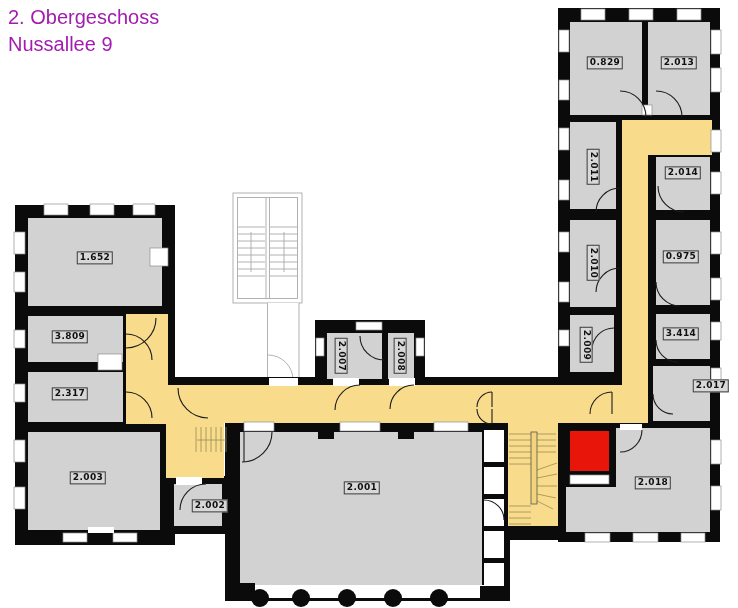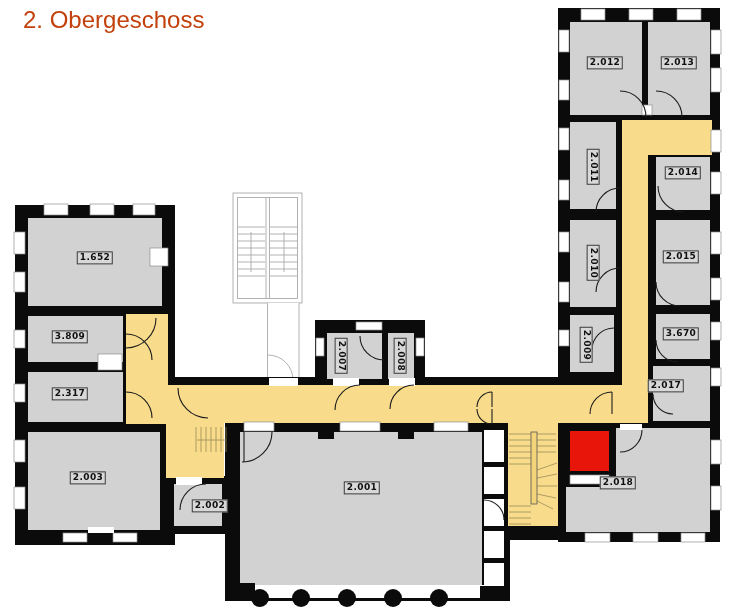--- a/index.html
+++ b/index.html
@@ -7,21 +7,21 @@
     --c-corridor:#f8dc8c;
     --c-highlight:#e8150b;
     --c-wall:#0b0b0b;
     --c-outline:#a9a9a9;
   }
   html,body{margin:0;padding:0;background:#fff;}
   .stage{
     position:relative;width:738px;height:608px;background:#ffffff;overflow:hidden;
     font-family:"Liberation Sans",sans-serif;
   }
-  .title{position:absolute;left:23px;top:4px;color:#c2410c;font-size:24px;line-height:1.35;}
+  .title{position:absolute;left:8px;top:4px;color:#a21caf;font-size:20px;line-height:1.35;}
   .plan-svg{position:absolute;left:0;top:0;}
   .wall{fill:var(--c-wall);}
   .room{fill:var(--c-room);}
   .corr{fill:var(--c-corridor);}
   .hl{fill:var(--c-highlight);}
   .whitebox{fill:#ffffff;}
   .win{fill:#ffffff;stroke:#8f8f8f;stroke-width:0.7;}
   .door{fill:none;stroke:#1c1c1c;stroke-width:1.1;}
   .faint{fill:none;stroke:var(--c-outline);stroke-width:0.9;}
   .tread{stroke:#9b8c55;stroke-width:0.8;}
@@ -34,20 +34,21 @@
   }
   .room-label.vert{transform:translate(-50%,-50%) rotate(90deg);}
 </style>
 </head>
 <body>
 
 <div class="stage">
 
   <div class="title">
     <div>2. Obergeschoss</div>
+    <div>Nussallee 9</div>
   </div>
 
   <svg class="plan-svg" width="738" height="608" viewBox="0 0 738 608">
 
     <g>
       <rect x="233" y="193" width="69" height="110" class="faint" fill="#fff"></rect>
       <rect x="237.5" y="197.5" width="60" height="101" class="faint"></rect>
       <line x1="266" y1="197.5" x2="266" y2="298.5" class="faint"></line>
       <line x1="269.5" y1="197.5" x2="269.5" y2="298.5" class="faint"></line>
       <g class="faint">
@@ -259,21 +260,21 @@
   <div class="room-label" style="left:210px;top:506px">2.002</div>
   <div class="room-label" style="left:88px;top:478px">2.003</div>
   <div class="room-label" style="left:70px;top:394px">2.317</div>
   <div class="room-label" style="left:70px;top:337px">3.809</div>
   <div class="room-label" style="left:95px;top:258px">1.652</div>
   <div class="room-label vert" style="left:341px;top:356px">2.007</div>
   <div class="room-label vert" style="left:400px;top:356px">2.008</div>
   <div class="room-label vert" style="left:586px;top:345px">2.009</div>
   <div class="room-label vert" style="left:593px;top:263px">2.010</div>
   <div class="room-label vert" style="left:593px;top:167px">2.011</div>
-  <div class="room-label" style="left:605px;top:63px">2.012</div>
+  <div class="room-label" style="left:605px;top:63px">0.829</div>
   <div class="room-label" style="left:679px;top:63px">2.013</div>
   <div class="room-label" style="left:683px;top:173px">2.014</div>
-  <div class="room-label" style="left:681px;top:257px">2.015</div>
-  <div class="room-label" style="left:681px;top:334px">3.670</div>
-  <div class="room-label" style="left:666px;top:386px">2.017</div>
-  <div class="room-label" style="left:618px;top:483px">2.018</div>
+  <div class="room-label" style="left:681px;top:257px">0.975</div>
+  <div class="room-label" style="left:681px;top:334px">3.414</div>
+  <div class="room-label" style="left:711px;top:386px">2.017</div>
+  <div class="room-label" style="left:653px;top:483px">2.018</div>
 
 </div>
 
 </body></html>

